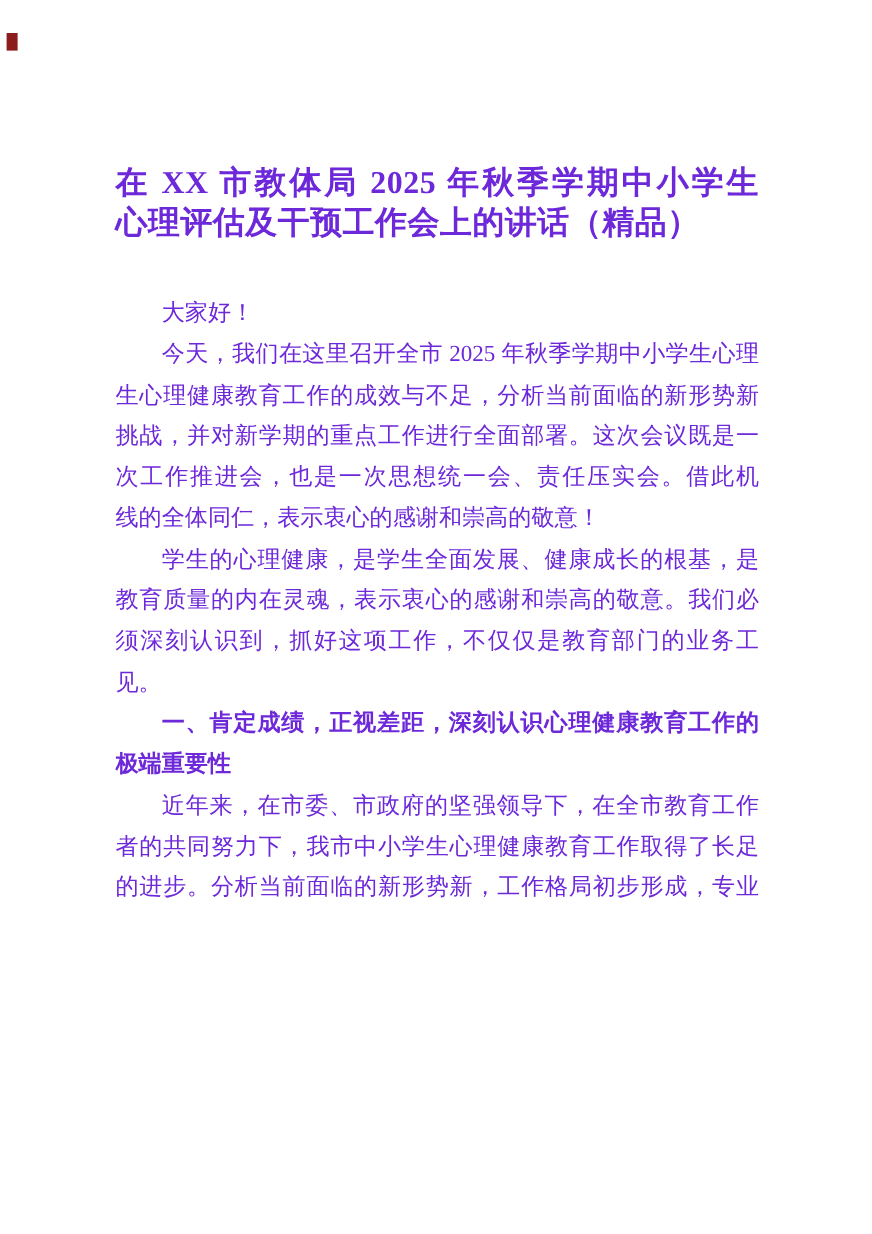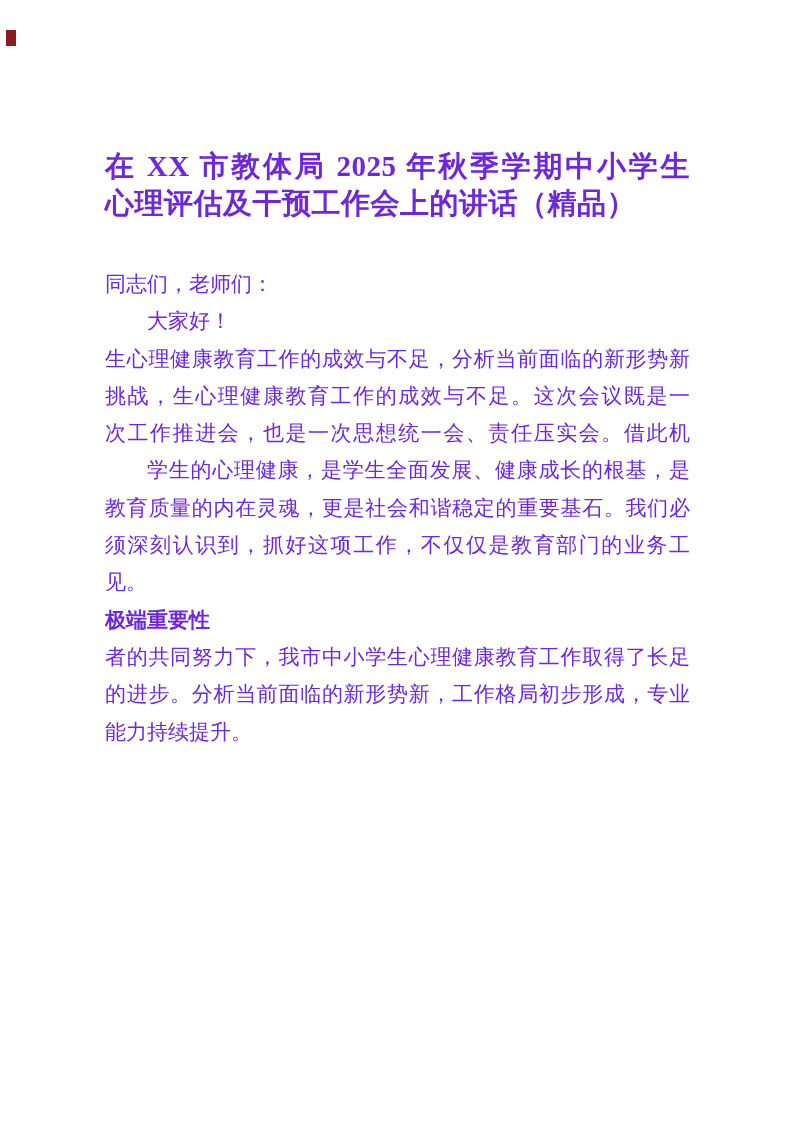--- a/index.html
+++ b/index.html
@@ -71,28 +71,30 @@
 <body>
 
 <div class="page">
   <div class="corner-mark"></div>
   <div class="content">
     <h1 class="title">
       <div class="title-line fill">在 XX 市教体局 2025 年秋季学期中小学生</div>
       <div class="title-line">心理评估及干预工作会上的讲话（精品）</div>
     </h1>
     <div class="doc-body" id="doc-body">
-        <div class="bline">同志们，老师们：</div>
         <div class="bline indent">大家好！</div>
+        <div class="bline fill indent">今天，我们在这里召开全市 2025 年秋季学期中小学生心理</div>
         <div class="bline fill">生心理健康教育工作的成效与不足，分析当前面临的新形势新</div>
-        <div class="bline fill">挑战，生心理健康教育工作的成效与不足。这次会议既是一</div>
+        <div class="bline fill">挑战，并对新学期的重点工作进行全面部署。这次会议既是一</div>
         <div class="bline fill">次工作推进会，也是一次思想统一会、责任压实会。借此机会，</div>
+        <div class="bline">线的全体同仁，表示衷心的感谢和崇高的敬意！</div>
         <div class="bline fill indent">学生的心理健康，是学生全面发展、健康成长的根基，是</div>
-        <div class="bline fill">教育质量的内在灵魂，更是社会和谐稳定的重要基石。我们必</div>
+        <div class="bline fill">教育质量的内在灵魂，表示衷心的感谢和崇高的敬意。我们必</div>
         <div class="bline fill">须深刻认识到，抓好这项工作，不仅仅是教育部门的业务工作，</div>
         <div class="bline">见。</div>
+        <div class="bline fill indent bold">一、肯定成绩，正视差距，深刻认识心理健康教育工作的</div>
         <div class="bline bold">极端重要性</div>
+        <div class="bline fill indent">近年来，在市委、市政府的坚强领导下，在全市教育工作</div>
         <div class="bline fill">者的共同努力下，我市中小学生心理健康教育工作取得了长足</div>
         <div class="bline fill">的进步。分析当前面临的新形势新，工作格局初步形成，专业</div>
-        <div class="bline">能力持续提升。</div>
       </div>
   </div>
 </div>
 
 </body></html>

